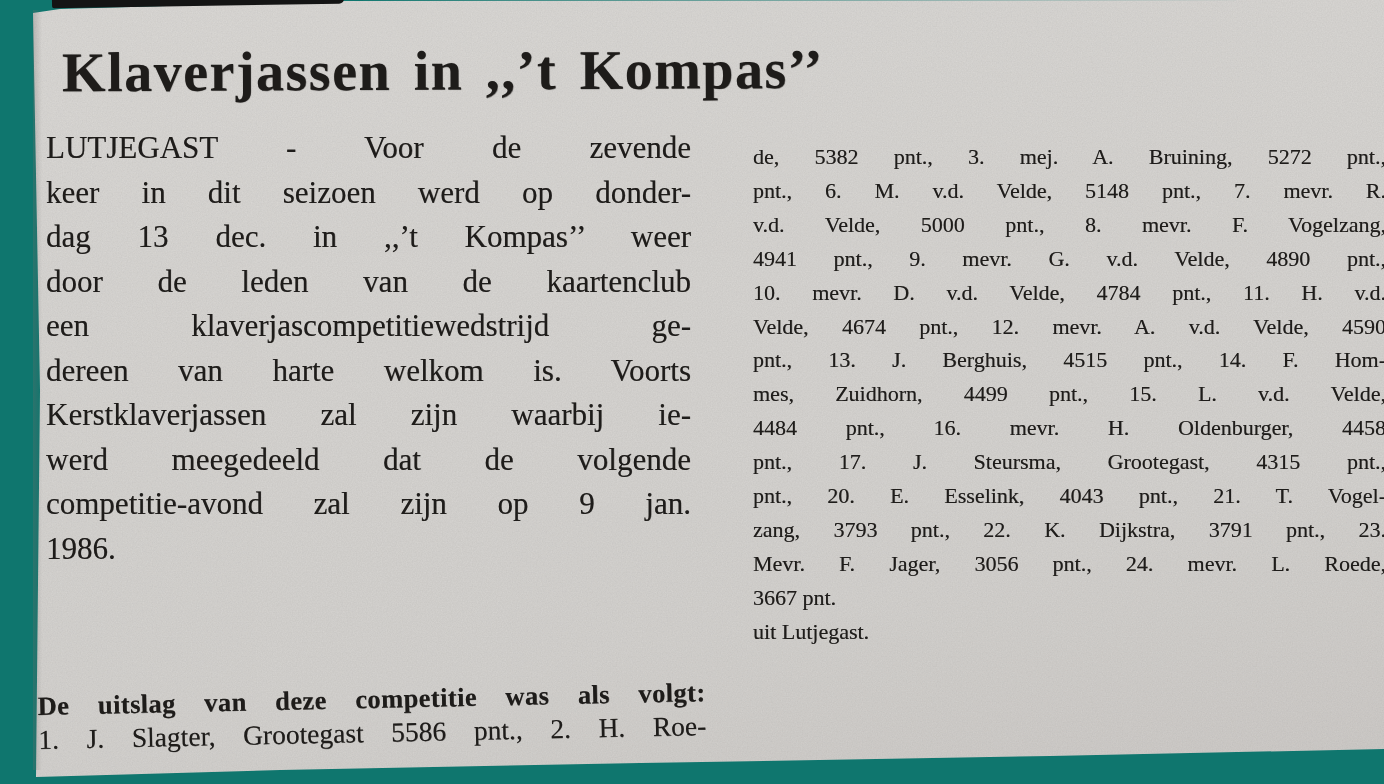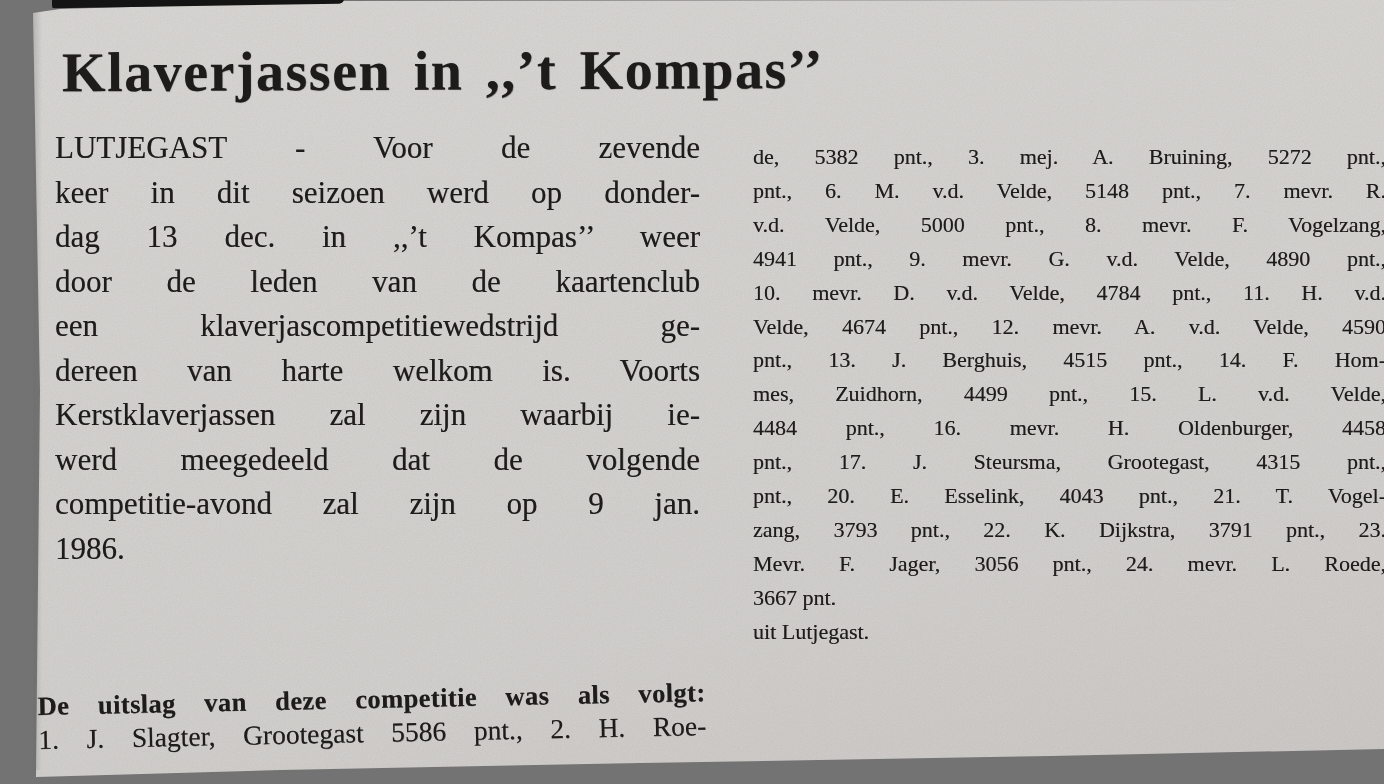--- a/index.html
+++ b/index.html
@@ -1,20 +1,20 @@
 <!DOCTYPE html>
 <html><head>
 <meta charset="utf-8">
 <style>
   html,body{margin:0;padding:0;background:#fbfaf8;}
   .stage{
     position:relative;
     width:1384px;height:784px;
     overflow:hidden;
-    background:#737373;
+    background:#0f766e;
     font-family:"Liberation Serif","DejaVu Serif",serif;
     color:#1e1c1a;
   }
   .paper{
     position:absolute;inset:0;
     background:linear-gradient(168deg,#dcdad7 0%,#d8d6d3 38%,#d5d3d0 72%,#cecbc8 100%);
     clip-path:polygon(33px 13px,60px 9px,345px 1px,1384px 0px,1384px 749px,1050px 756px,640px 763px,280px 770px,36px 777px,40px 390px);
   }
   .noise{
     position:absolute;inset:0;
@@ -32,21 +32,21 @@
     transform:rotate(-0.9deg);
   }
   .headline{
     position:absolute;left:62px;top:38px;width:1000px;margin:0;
     font-size:56px;font-weight:700;letter-spacing:1.5px;word-spacing:7px;
     transform:rotate(-0.25deg);
     text-shadow:0.4px 0.4px 0.7px rgba(25,23,21,.55);
   }
   .col{position:absolute;}
   .col-left{
-    left:55px;top:126px;width:645px;
+    left:46px;top:126px;width:645px;
     font-size:31px;line-height:44.5px;
     text-shadow:0.3px 0.3px 0.6px rgba(25,23,21,.5);
   }
   .col-right{
     left:753px;top:140px;width:633px;
     font-size:22px;line-height:33.9px;
     text-shadow:0.3px 0.3px 0.5px rgba(25,23,21,.5);
   }
   .results-block{
     left:38px;top:690px;width:668px;

